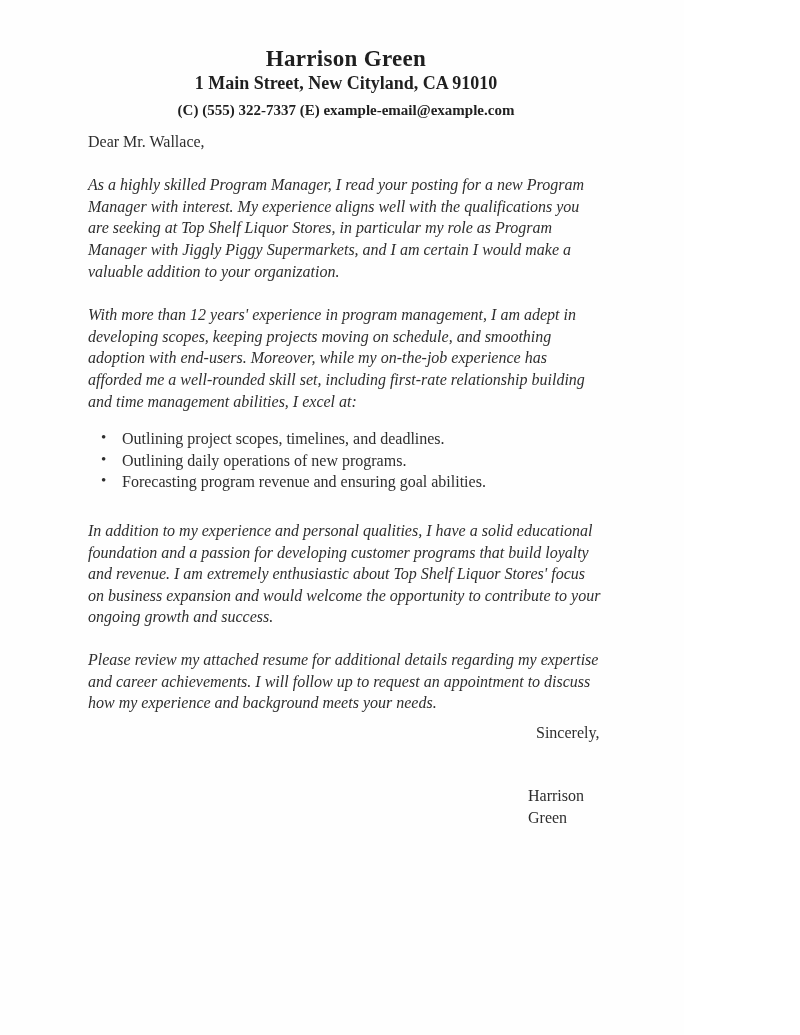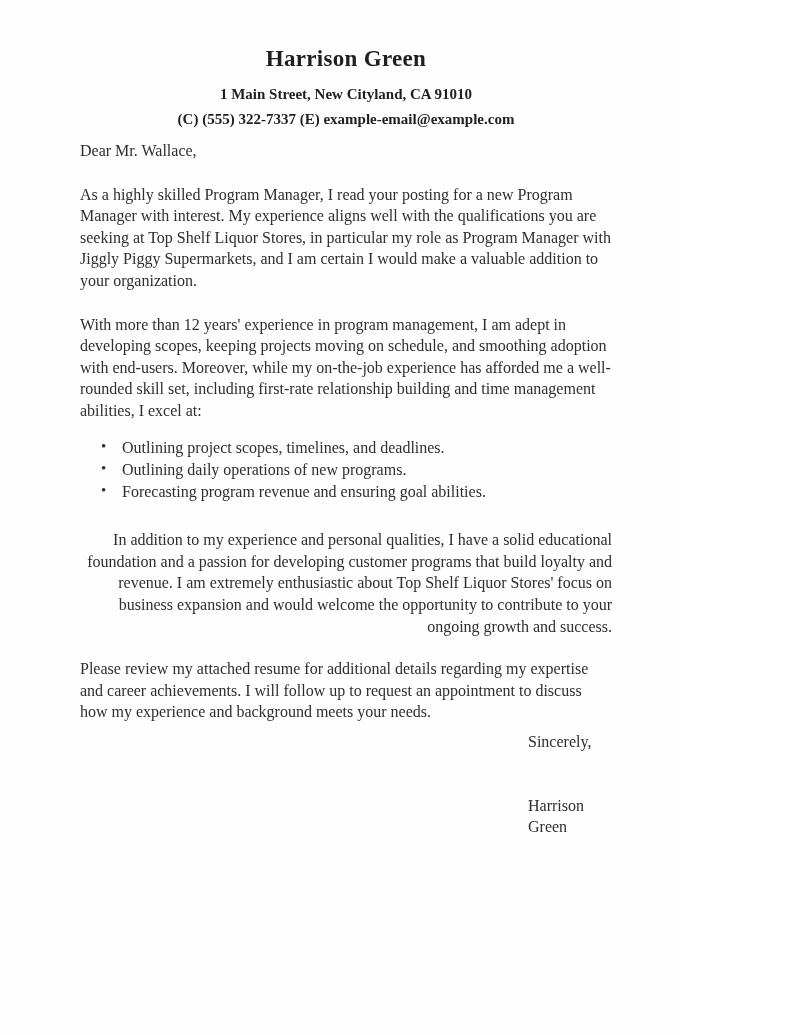--- a/index.html
+++ b/index.html
@@ -23,45 +23,45 @@
     color: #1f1f1f;
   }
   .sender-name {
     margin: 0;
     font-size: 23px;
     font-weight: bold;
     line-height: 1.15;
     letter-spacing: 0.3px;
   }
   .sender-address {
-    margin-top: 13px;
-    font-size: 15px;
+    font-size: 18px;
     font-weight: bold;
     line-height: 1.25;
   }
   .sender-contact {
     margin-top: 6px;
     font-size: 15px;
     font-weight: bold;
     line-height: 1.25;
   }
   .letter-body {
     margin-top: 11px;
     font-size: 16px;
     line-height: 21.6px;
     text-align: left;
   }
   .letter-body p {
-    margin: 0;
+    margin: 8px;
   }
   .salutation {
     margin-bottom: 3px !important;
   }
   .para {
     margin-top: 22px !important;
+    font-style: italic;
   }
   .para-experience {
     margin-top: 22px !important;
   }
   ul.skills-list {
     list-style: none;
     margin: 16px 0 1px 0;
     padding: 0 0 0 42px;
   }
   ul.skills-list li {
@@ -71,21 +71,20 @@
   ul.skills-list li::before {
     content: "\2022";
     position: absolute;
     left: -21px;
     top: -1px;
     font-size: 15px;
     color: #2e2e2e;
   }
   .para-after-list {
     margin-top: 27px !important;
-    text-align: right;
   }
   .para-followup {
     margin-top: 21px !important;
   }
   .para-thanks {
     margin-top: 17px !important;
   }
   .closing-block {
     margin-top: 8px;
     margin-left: 448px;

